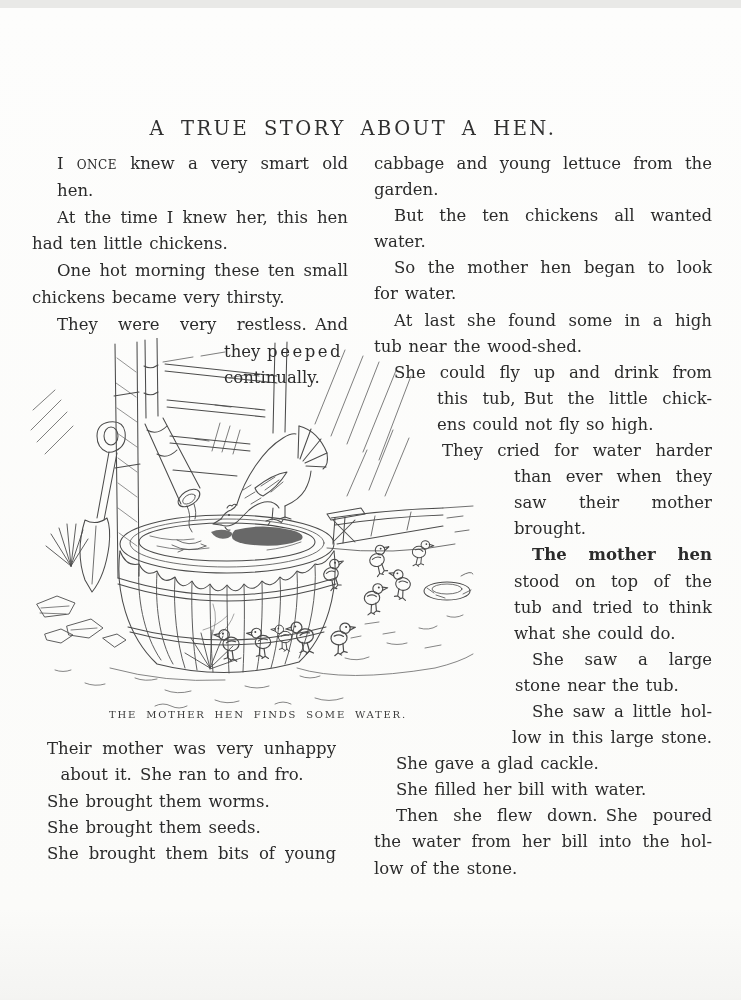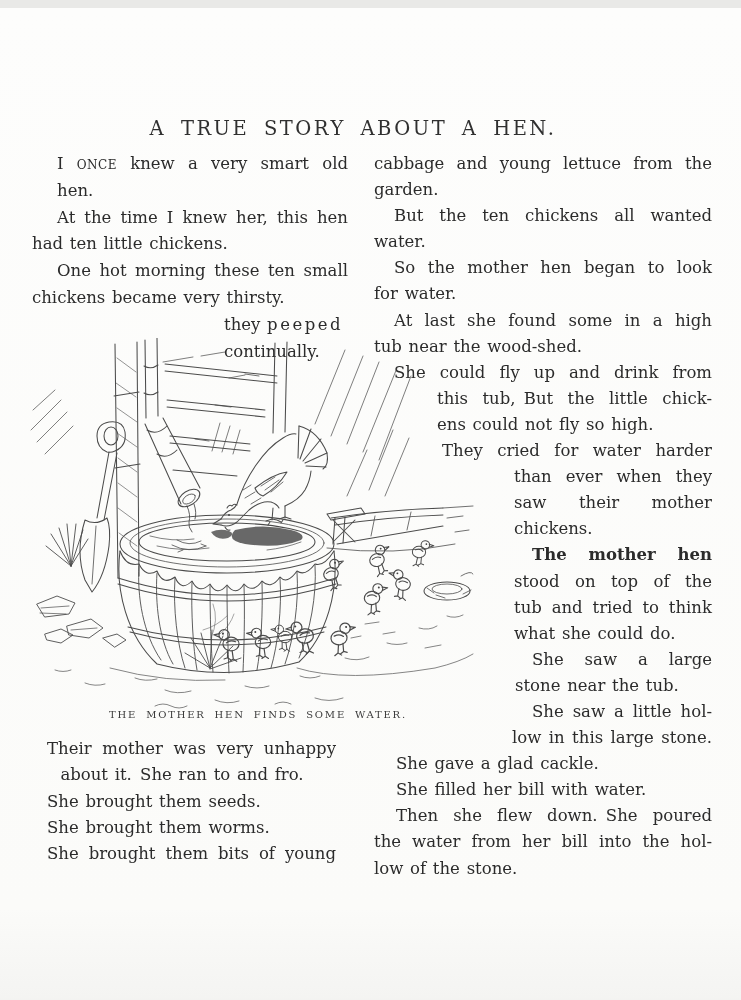--- a/index.html
+++ b/index.html
@@ -33,58 +33,59 @@
 <div class="page">
 
   <div class="title">A TRUE STORY ABOUT A HEN.</div>
 
   <div class="col col-left-a">
       <div class="line j" style="padding-left: 25px;"><span>I </span><span class="sc">once</span><span> knew a very smart old hen.</span></div>
       <div class="line j" style="padding-left: 25px;"><span>At the time I knew her, this hen</span></div>
       <div class="line"><span>had ten little chickens.</span></div>
       <div class="line j" style="padding-left: 25px;"><span>One hot morning these ten small</span></div>
       <div class="line"><span>chickens became very thirsty.</span></div>
+      <div class="line j" style="padding-left: 25px;"><span>They were very restless. And</span></div>
       <div class="line" style="padding-left: 192px;"><span>they </span><span class="ls">peeped</span></div>
       <div class="line" style="padding-left: 192px;"><span>continually.</span></div>
     </div>
   <div class="col col-right">
       <div class="line j"><span>cabbage and young lettuce from the</span></div>
       <div class="line"><span>garden.</span></div>
       <div class="line j" style="padding-left: 20px;"><span>But the ten chickens all wanted</span></div>
       <div class="line"><span>water.</span></div>
       <div class="line j" style="padding-left: 20px;"><span>So the mother hen began to look</span></div>
       <div class="line"><span>for water.</span></div>
       <div class="line j" style="padding-left: 20px;"><span>At last she found some in a high</span></div>
       <div class="line"><span>tub near the wood-shed.</span></div>
       <div class="line j" style="padding-left: 20px;"><span>She could fly up and drink from</span></div>
       <div class="line j" style="padding-left: 63px;"><span>this tub, But the little chick-</span></div>
       <div class="line" style="padding-left: 63px;"><span>ens could not fly so high.</span></div>
       <div class="line j" style="padding-left: 68px;"><span>They cried for water harder</span></div>
       <div class="line j" style="padding-left: 140px;"><span>than ever when they</span></div>
       <div class="line j" style="padding-left: 140px;"><span>saw their mother</span></div>
-      <div class="line" style="padding-left: 140px;"><span>chickens.</span></div>
+      <div class="line" style="padding-left: 140px;"><span>brought.</span></div>
       <div class="line j" style="padding-left: 158px; font-weight: bold;"><span>The mother hen</span></div>
       <div class="line j" style="padding-left: 140px;"><span>stood on top of the</span></div>
       <div class="line j" style="padding-left: 140px;"><span>tub and tried to think</span></div>
       <div class="line" style="padding-left: 140px;"><span>what she could do.</span></div>
       <div class="line j" style="padding-left: 158px;"><span>She saw a large</span></div>
       <div class="line" style="padding-left: 141px;"><span>stone near the tub.</span></div>
       <div class="line j" style="padding-left: 158px;"><span>She saw a little hol-</span></div>
       <div class="line j" style="padding-left: 138px;"><span>low in this large stone.</span></div>
       <div class="line" style="padding-left: 22px;"><span>She gave a glad cackle.</span></div>
       <div class="line" style="padding-left: 22px;"><span>She filled her bill with water.</span></div>
       <div class="line j" style="padding-left: 22px;"><span>Then she flew down. She poured</span></div>
       <div class="line j"><span>the water from her bill into the hol-</span></div>
       <div class="line"><span>low of the stone.</span></div>
     </div>
   <div class="col col-left-b">
       <div class="line j" style="padding-left: 27px;"><span>Their mother was very unhappy</span></div>
       <div class="line" style="padding-left: 8px; text-align: center;"><span>about it. She ran to and fro.</span></div>
+      <div class="line" style="padding-left: 27px;"><span>She brought them worms.</span></div>
       <div class="line" style="padding-left: 27px;"><span>She brought them seeds.</span></div>
-      <div class="line" style="padding-left: 27px;"><span>She brought them worms.</span></div>
       <div class="line j" style="padding-left: 27px;"><span>She brought them bits of young</span></div>
     </div>
 
   <svg class="illustration" viewBox="0 0 460 372" xmlns="http://www.w3.org/2000/svg" fill="none" stroke="#3d3d3d" stroke-width="1.05" stroke-linecap="round" stroke-linejoin="round" opacity="0.92">
 
     <defs>
       <g id="chick">
         <ellipse cx="0" cy="0" rx="7" ry="6"></ellipse>
         <circle cx="6" cy="-8" r="4.5"></circle>
         <path d="M10,-9 l5,1 -5,2"></path>

